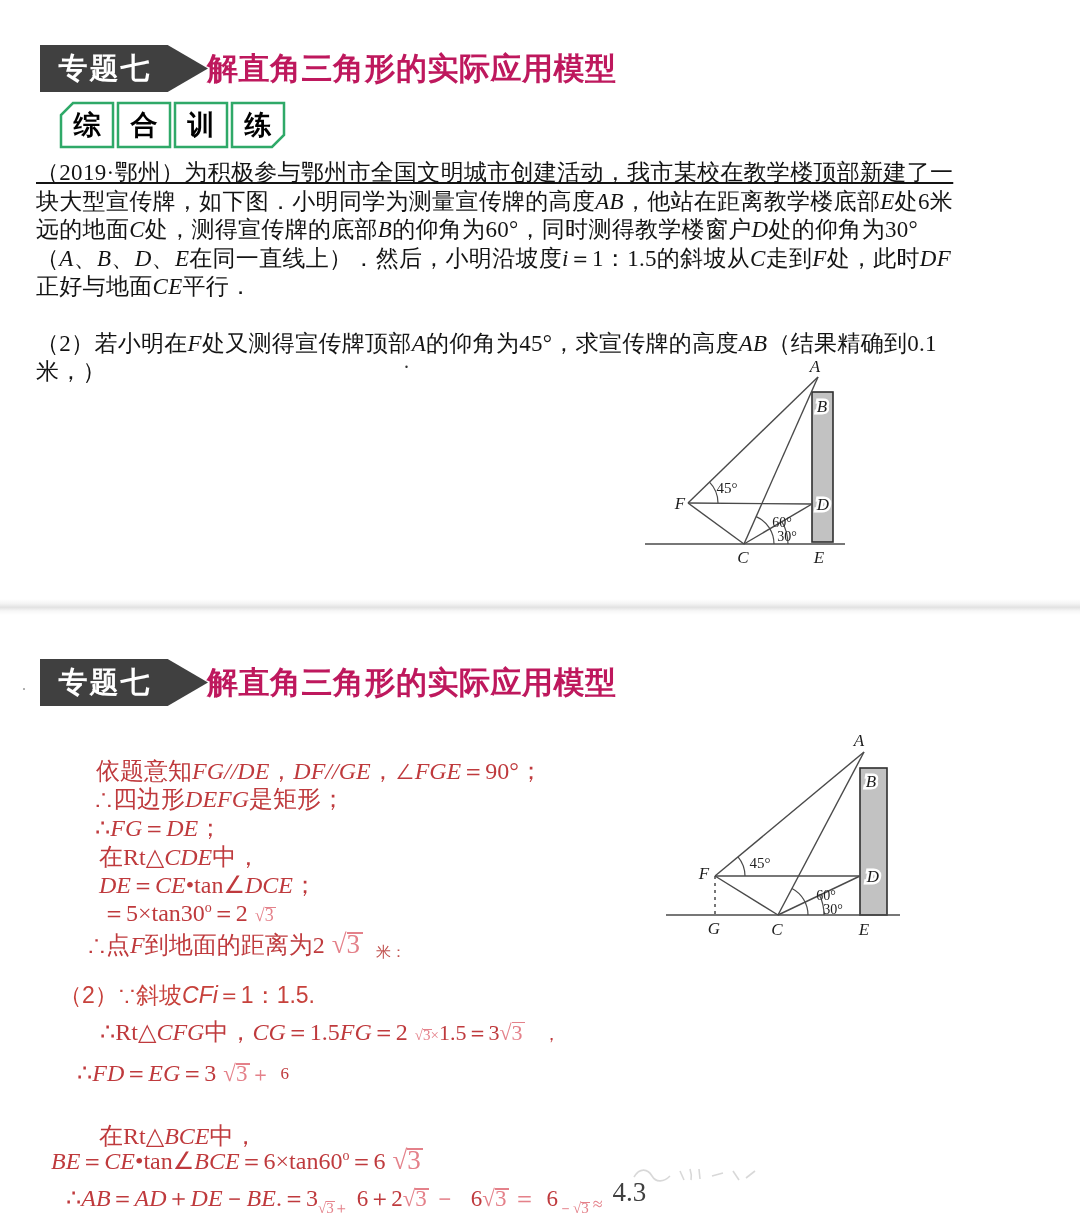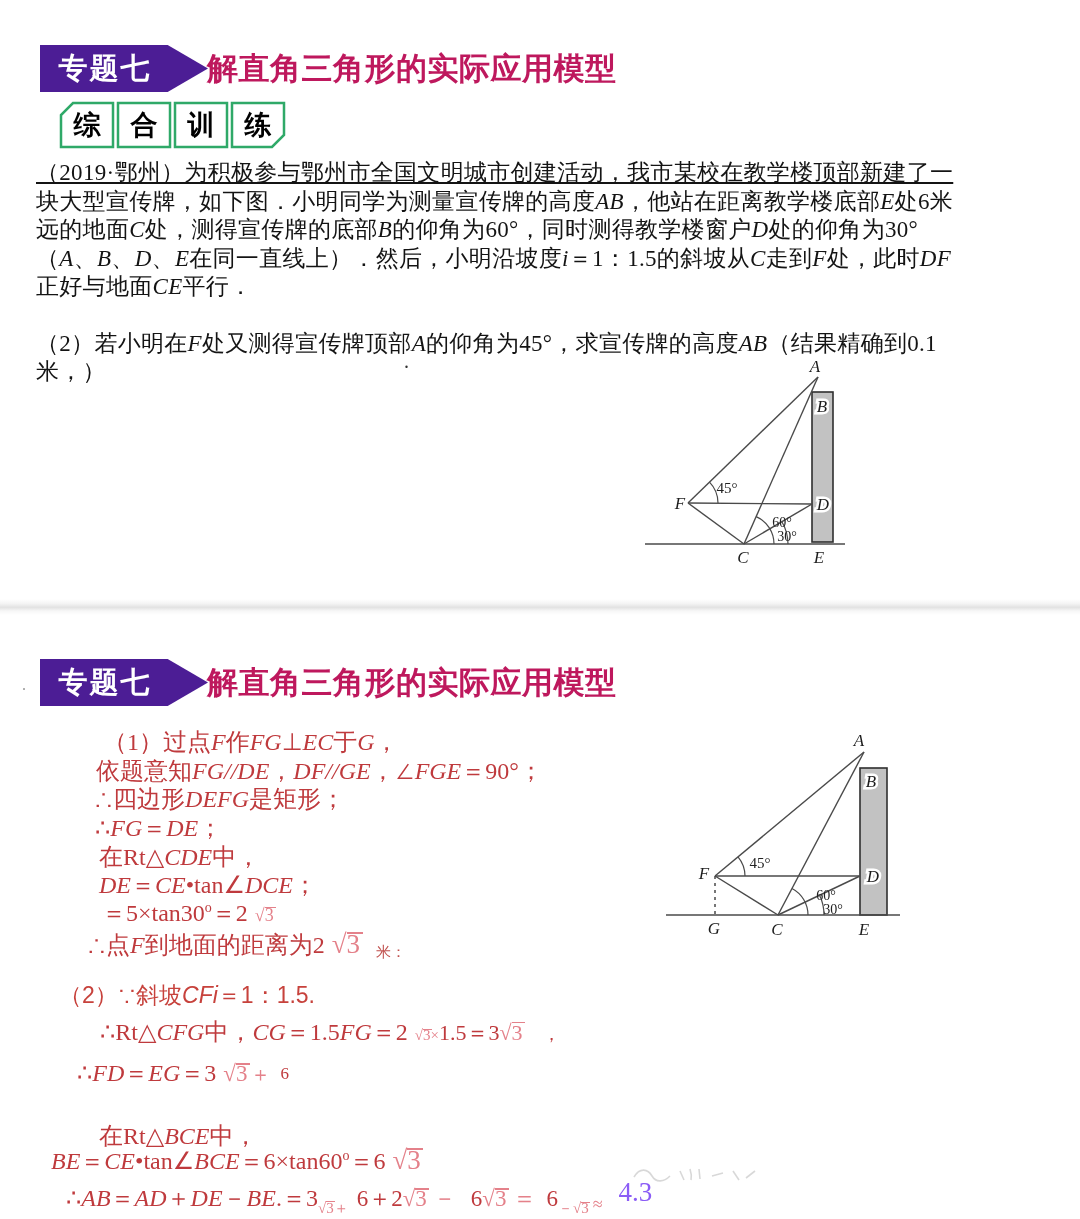--- a/index.html
+++ b/index.html
@@ -1,19 +1,19 @@
 <!DOCTYPE html>
 <html><head>
 <meta charset="utf-8">
 <style>
   html,body{margin:0;padding:0;background:#fff;}
   #page{position:relative;width:1080px;height:1219px;background:#ffffff;overflow:hidden;
         font-family:"Liberation Serif",serif;}
   
-  .banner{position:absolute;left:40px;width:168px;height:47px;background:#4c1d95;
+  .banner{position:absolute;left:40px;width:168px;height:47px;background:#404040;
           clip-path:polygon(0 0,76% 0,100% 50%,76% 100%,0 100%);
           display:flex;align-items:center;justify-content:center;padding-right:38px;box-sizing:border-box;}
   .banner span{color:#fff;font-family:"Liberation Sans",sans-serif;font-weight:bold;font-size:29px;letter-spacing:2px;}
   .sec-title{position:absolute;left:207px;height:47px;display:flex;align-items:center;
              color:#be185d;font-family:"Liberation Sans",sans-serif;font-weight:bold;
              font-size:31px;letter-spacing:0.5px;}
   
   .pline{position:absolute;left:36px;width:1014px;font-size:23px;color:#141414;
          letter-spacing:0.3px;white-space:nowrap;}
   em{font-style:italic;}
@@ -27,21 +27,21 @@
   .xs{font-size:15px;}
   .sup{font-size:14px;vertical-align:super;}
   .sub{font-size:15px;position:relative;top:7px;}
   .sqrt{position:relative;display:inline-block;}
   .sqrt::after{content:"";position:absolute;top:.10em;left:.55em;width:.60em;
                border-top:.09em solid currentColor;}
   .gap-l{margin-left:7px;} .gap-lr{margin:0 6px;}
   .sol-sans{font-family:"Liberation Sans",sans-serif;font-size:23px;color:#c7423c;text-align:center;}
   .unit{font-size:15px;color:#c0504d;margin-left:16px;position:relative;top:4px;}
   .big{font-size:27px;}
-  .res{font-size:27px;color:#8b5cf6;position:relative;top:-5px;margin-left:12px;}
+  .res{font-size:27px;color:#404040;position:relative;top:-5px;margin-left:6px;}
   .approx{position:relative;top:4px;margin:0 4px;}
   .stray{position:absolute;color:#333;font-size:20px;}
   svg text{font-family:"Liberation Serif",serif;}
   .ptlabel{font-style:italic;font-size:17px;fill:#1d1d1d;}
   .halo{paint-order:stroke;stroke:#ffffff;stroke-width:5px;}
   .anglbl{font-size:15px;fill:#222;font-style:normal;}
 </style>
 </head>
 <body>
 
@@ -95,21 +95,20 @@
   </svg>
 
   <div class="divider"></div>
 
   <span class="stray" style="left:22px;top:676px;color:#999;font-size:16px;">.</span>
   <div class="banner" style="top:659px;">
     <span>专题七</span>
   </div>
   <div class="sec-title" style="top:659px;">解直角三角形的实际应用模型</div>
 
-  <div class="sol" style="left:103px;top:726px;">（1）过点<em>F</em>作<em>FG</em>⊥<em>EC</em>于<em>G</em>，</div>
   <div class="sol" style="left:96px;top:755px;">依题意知<em>FG//DE</em>，<em>DF//GE</em>，∠<em>FGE</em>＝90°；</div>
   <div class="sol" style="left:94px;top:783px;">∴四边形<em>DEFG</em>是矩形；</div>
   <div class="sol" style="left:95px;top:812px;">∴<em>FG</em>＝<em>DE</em>；</div>
   <div class="sol" style="left:99px;top:841px;">在Rt△<em>CDE</em>中，</div>
   <div class="sol" style="left:99px;top:869px;"><em>DE</em>＝<em>CE</em>•tan∠<em>DCE</em>；</div>
   <div class="sol" style="left:102px;top:897px;">
     <span>＝5×tan30</span><span class="sup">o</span><span>＝2</span><span class="sqrt pink sm gap-l">√3</span>
   </div>
   <div class="sol" style="left:87px;top:929px;">
     <span>∴点<em>F</em>到地面的距离为2</span><span class="sqrt pink big gap-l">√3</span><span class="unit">米：</span>

